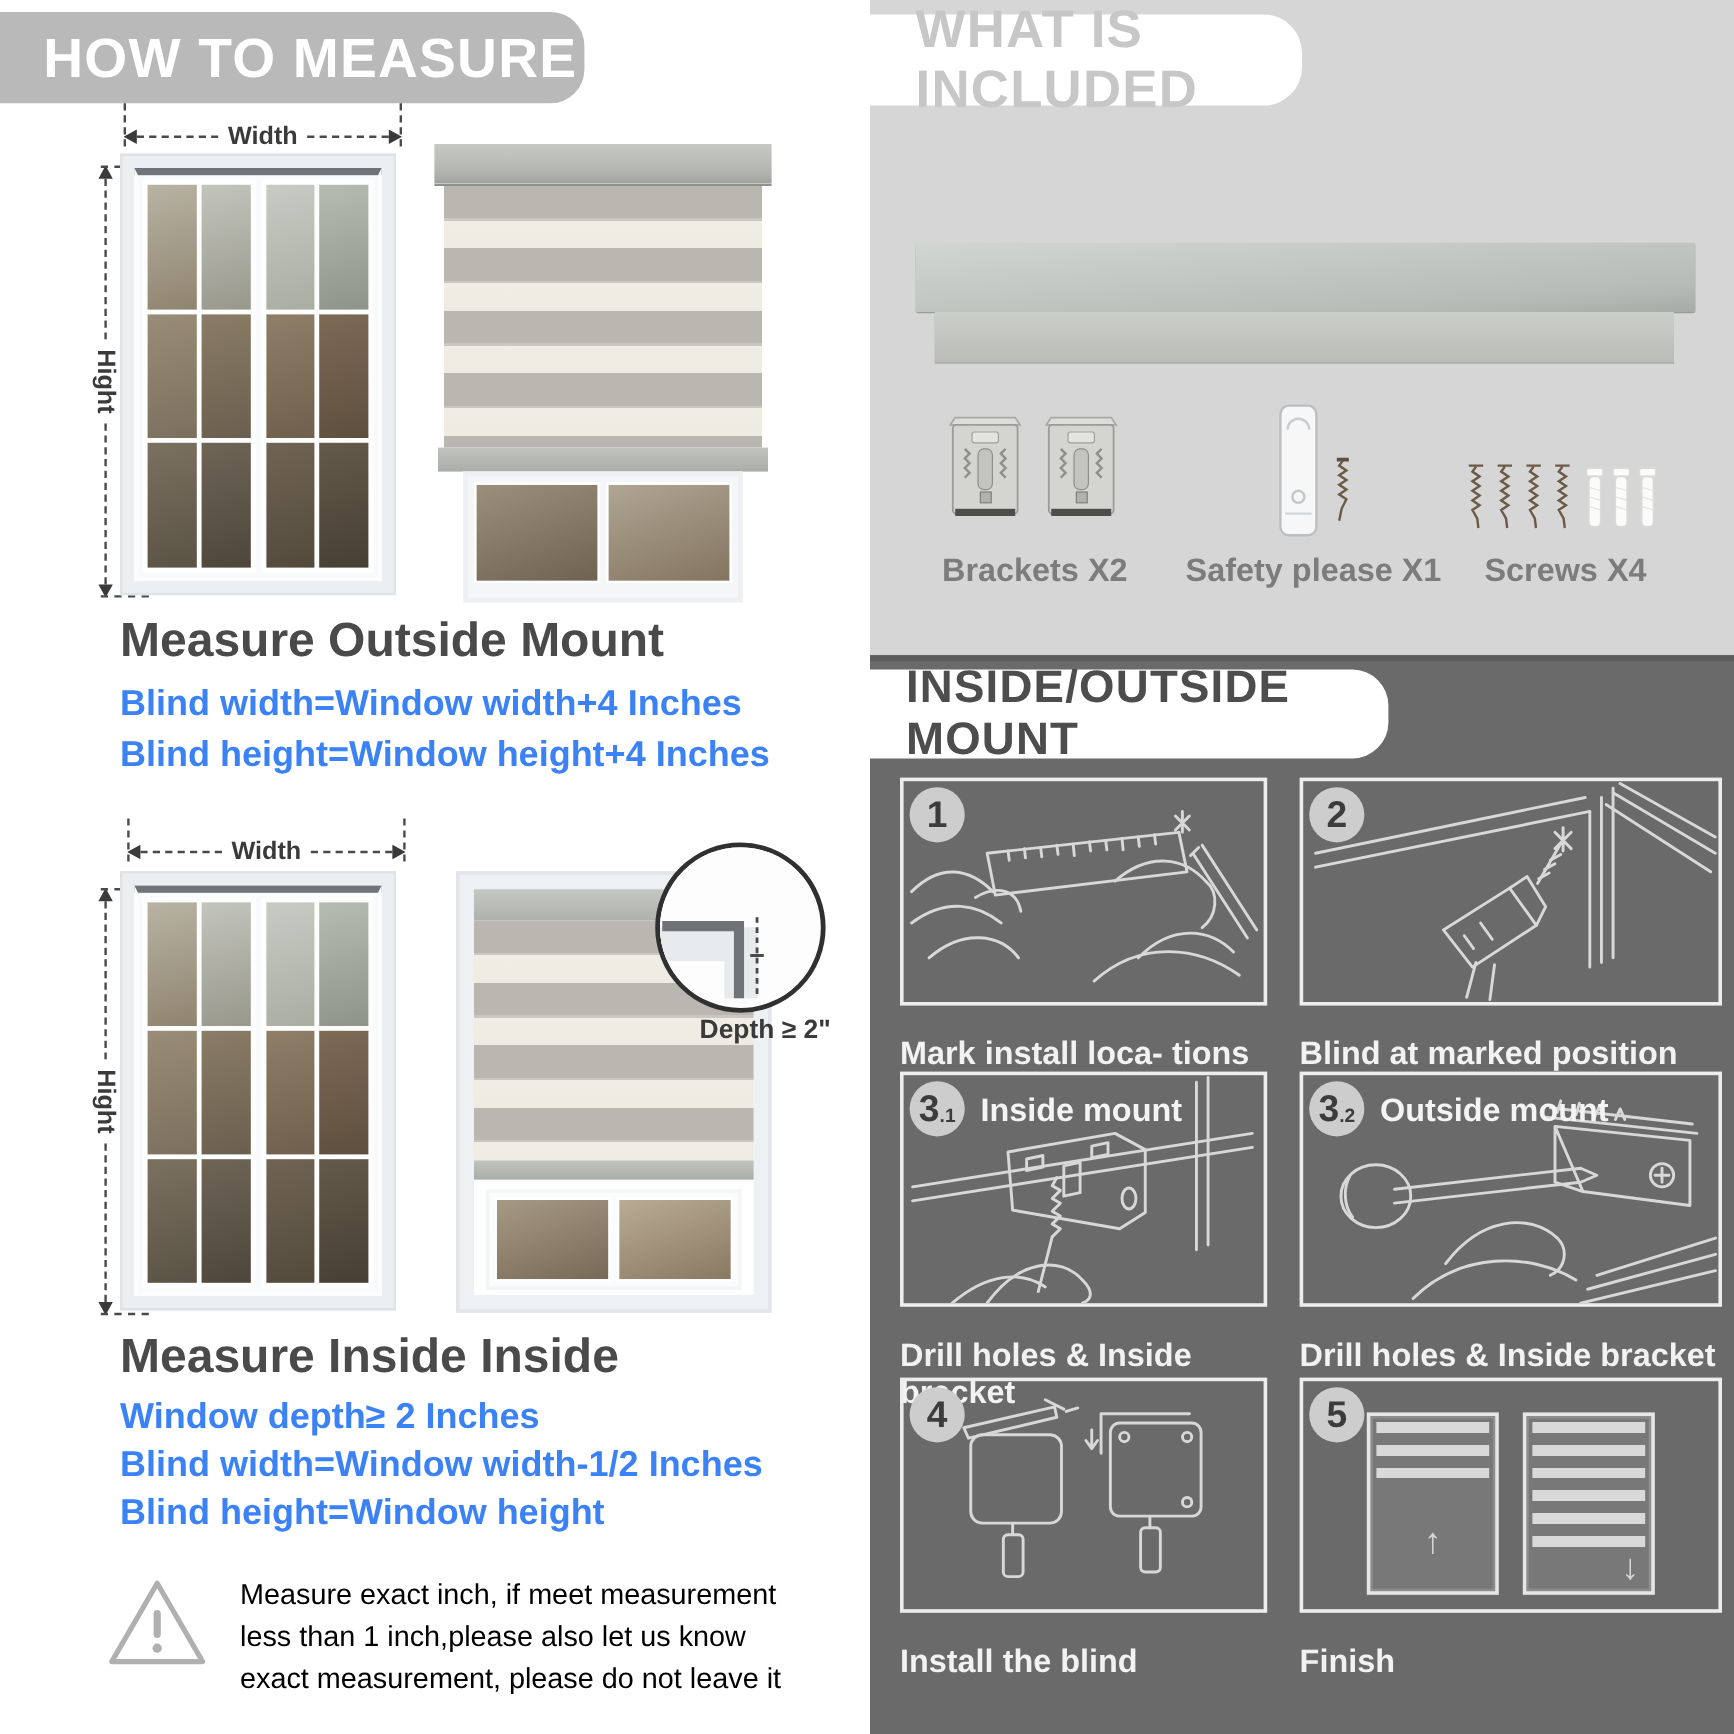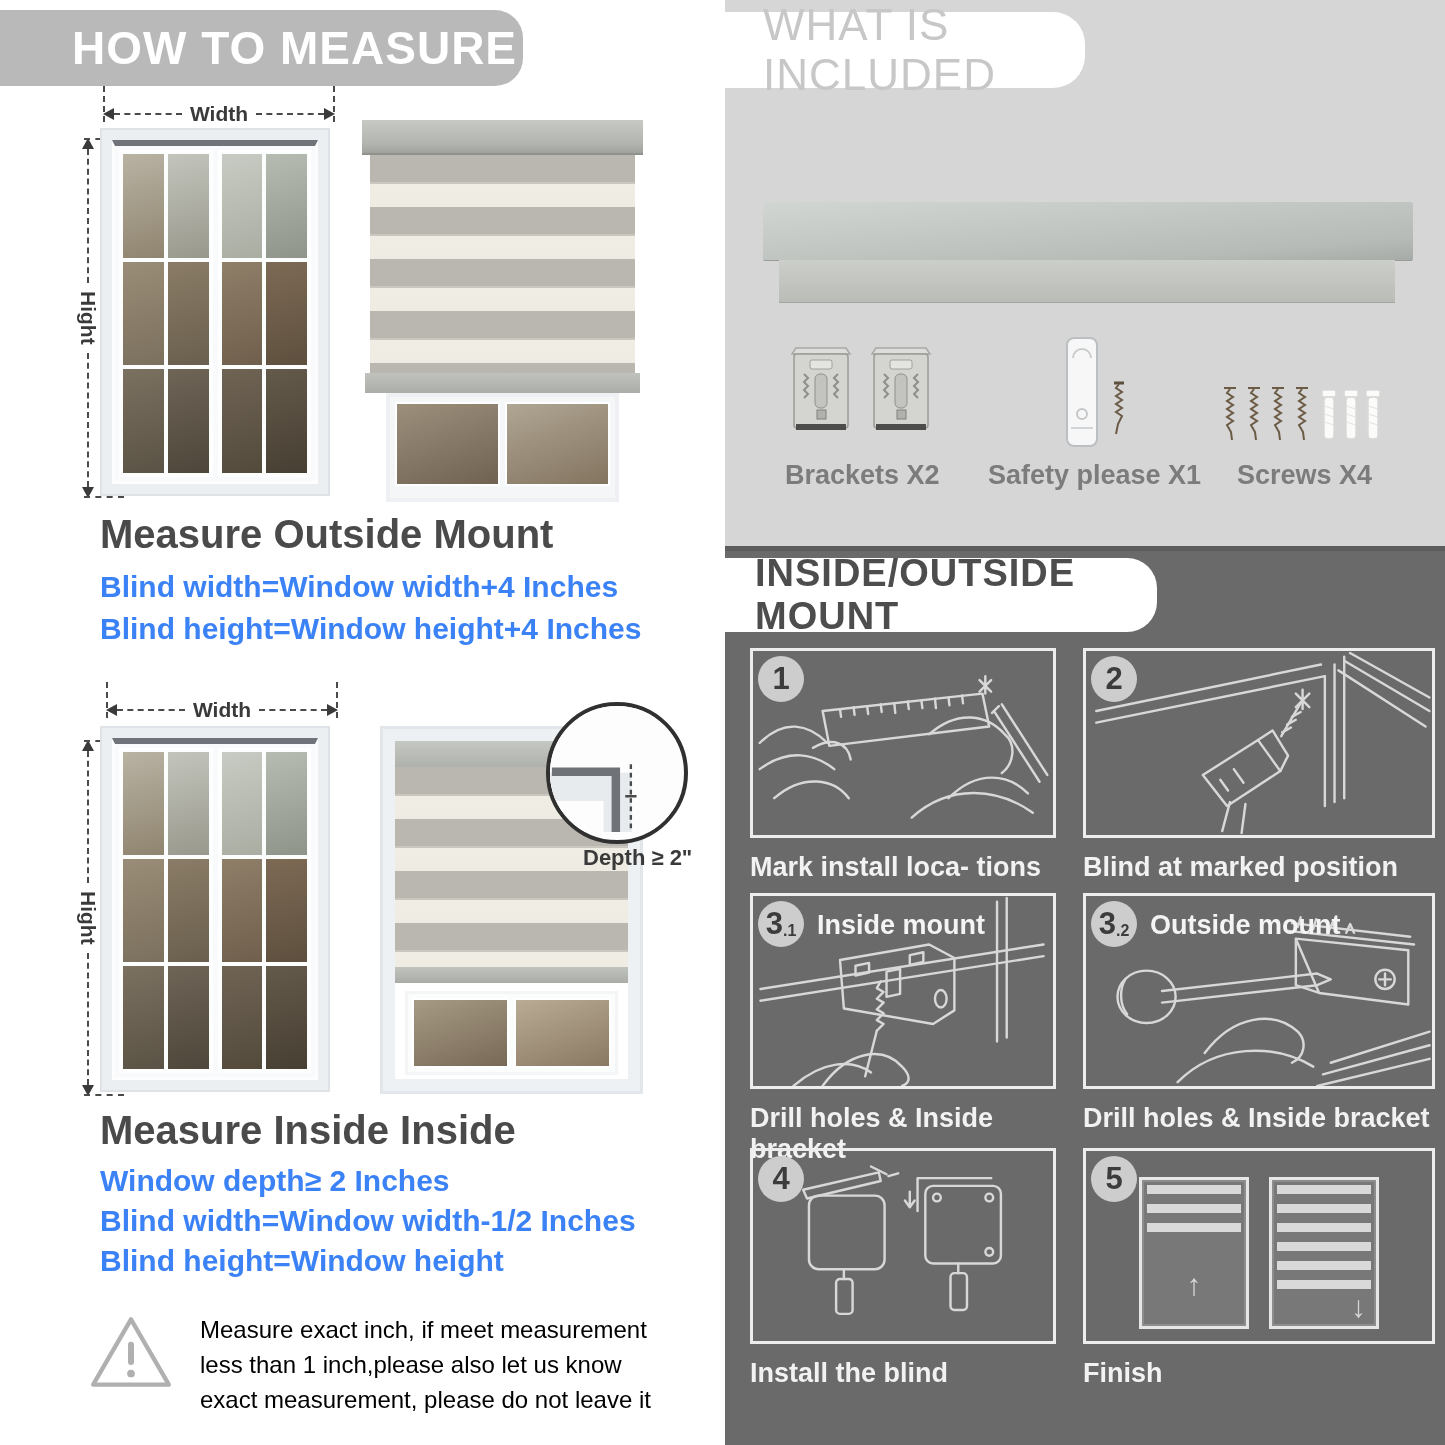--- a/index.html
+++ b/index.html
@@ -2,21 +2,21 @@
 <html><head>
 <meta charset="utf-8">
 <style>
   html,body{margin:0;padding:0;background:#fff;}
   .canvas{position:relative;width:1445px;height:1445px;background:#fff;overflow:hidden;
           font-family:"Liberation Sans",sans-serif;}
   .abs{position:absolute;}
 
   
   .hdr-left{left:0;top:10px;width:487px;height:76px;background:#b9b9b9;
-            border-radius:0 28px 28px 0;display:flex;align-items:center;padding-left:36px;}
+            border-radius:0 28px 28px 0;display:flex;align-items:center;}
   .hdr-left span{color:#fff;font-weight:700;font-size:46px;letter-spacing:1px;padding-left:36px;}
 
   
   .dim-w{display:flex;align-items:center;height:36px;}
   .dim-w::before,.dim-w::after{content:"";position:absolute;top:-10px;height:36px;border-left:2px dashed #4a4a4a;}
   .dim-w::before{left:0;} .dim-w::after{right:0;}
   .dim-w .ln{flex:1;height:0;border-top:2px dashed #4a4a4a;}
   .dim-w .lb{background:#fff;padding:0 8px;font-weight:700;font-size:21px;color:#3a3a3a;}
   .tri-l{width:0;height:0;border-top:6px solid transparent;border-bottom:6px solid transparent;border-right:11px solid #3a3a3a;}
   .tri-r{width:0;height:0;border-top:6px solid transparent;border-bottom:6px solid transparent;border-left:11px solid #3a3a3a;}
@@ -84,42 +84,42 @@
   .h2{font-weight:700;font-size:40px;color:#4a4a4a;}
   .bodyline{font-weight:700;font-size:30px;color:#3b82f6;}
 
   .warnrow{left:88px;top:1312px;width:580px;display:flex;gap:26px;}
   .warntext{width:460px;font-size:24px;line-height:1.46;color:#000000;}
 
   
   .panel-light{left:725px;top:0;width:720px;height:546px;background:#d6d6d6;}
   .hdr-included{left:725px;top:12px;width:360px;height:76px;background:#fff;
                 border-radius:0 32px 32px 0;display:flex;align-items:center;}
-  .hdr-included span{color:#c7c7c7;font-weight:400;font-size:44px;letter-spacing:1px;padding-left:38px;}
+  .hdr-included span{color:#c7c7c7;font-weight:700;font-size:44px;letter-spacing:1px;padding-left:38px;}
   .product-lb{left:725px;top:140px;width:720px;text-align:center;font-weight:700;font-size:30px;color:#6f6f6f;}
   .rail-top{left:763px;top:202px;width:650px;height:58px;border-radius:2px;
             background:linear-gradient(175deg,#d2d6d2,#b7bbb7 80%,#a7aba7),
                        repeating-linear-gradient(90deg,rgba(255,255,255,.05) 0 2px,rgba(0,0,0,0) 2px 4px);
             box-shadow:0 1px 0 #999d99;}
   .rail-bot{left:779px;top:260px;width:616px;height:42px;
             background:linear-gradient(#cbcec9,#b9bcb7);box-shadow:0 1px 0 #a3a6a2;}
   .item-lb{font-weight:700;font-size:27px;color:#7c7c7c;}
 
   .panel-dark{left:725px;top:546px;width:720px;height:899px;background:#6a6a6a;border-top:5px solid #5d5d5d;box-sizing:border-box;}
   .hdr-mount{left:725px;top:558px;width:432px;height:74px;background:#fff;
              border-radius:0 30px 30px 0;display:flex;align-items:center;}
   .hdr-mount span{color:#4d4d4d;font-weight:700;font-size:38px;letter-spacing:1px;padding-left:30px;}
 
   .step{position:absolute;}
   .step-fig{position:relative;border:3px solid #ededed;overflow:hidden;box-sizing:border-box;}
   .badge{position:absolute;top:5px;left:5px;width:46px;height:46px;border-radius:50%;background:#cdcdcd;
          color:#3c3c3c;font-weight:700;font-size:31px;display:flex;align-items:center;justify-content:center;}
   .badge .sub{font-size:16px;margin-top:14px;}
   .step-label{position:absolute;top:14px;left:64px;color:#f4f4f4;font-weight:700;font-size:27px;}
-  .step-cap{margin-top:14px;color:#f2f2f2;font-weight:700;font-size:27px;}
+  .step-cap{margin-top:25px;color:#f2f2f2;font-weight:700;font-size:27px;}
   .lineart{position:absolute;inset:0;width:100%;height:100%;}
 
   .fin-wrap{position:absolute;inset:0;display:flex;gap:20px;justify-content:center;align-items:center;padding-top:14px;}
   .fin-blind{width:110px;height:152px;border:3px solid #e6e6e6;background:#787878;padding:5px;box-sizing:border-box;
              position:relative;box-shadow:inset 0 0 0 2px #8d8d8d;}
   .fin-str{background:repeating-linear-gradient(180deg,#d9d9d9 0 9px,#787878 9px 19px);}
   .fin-a .top{height:52px;}
   .fin-arrow{position:absolute;color:#d6d6d6;font-weight:700;font-size:30px;}
   .fin-a .fin-arrow{left:50%;top:88px;transform:translateX(-50%);}
   .fin-b .mid{height:108px;}

